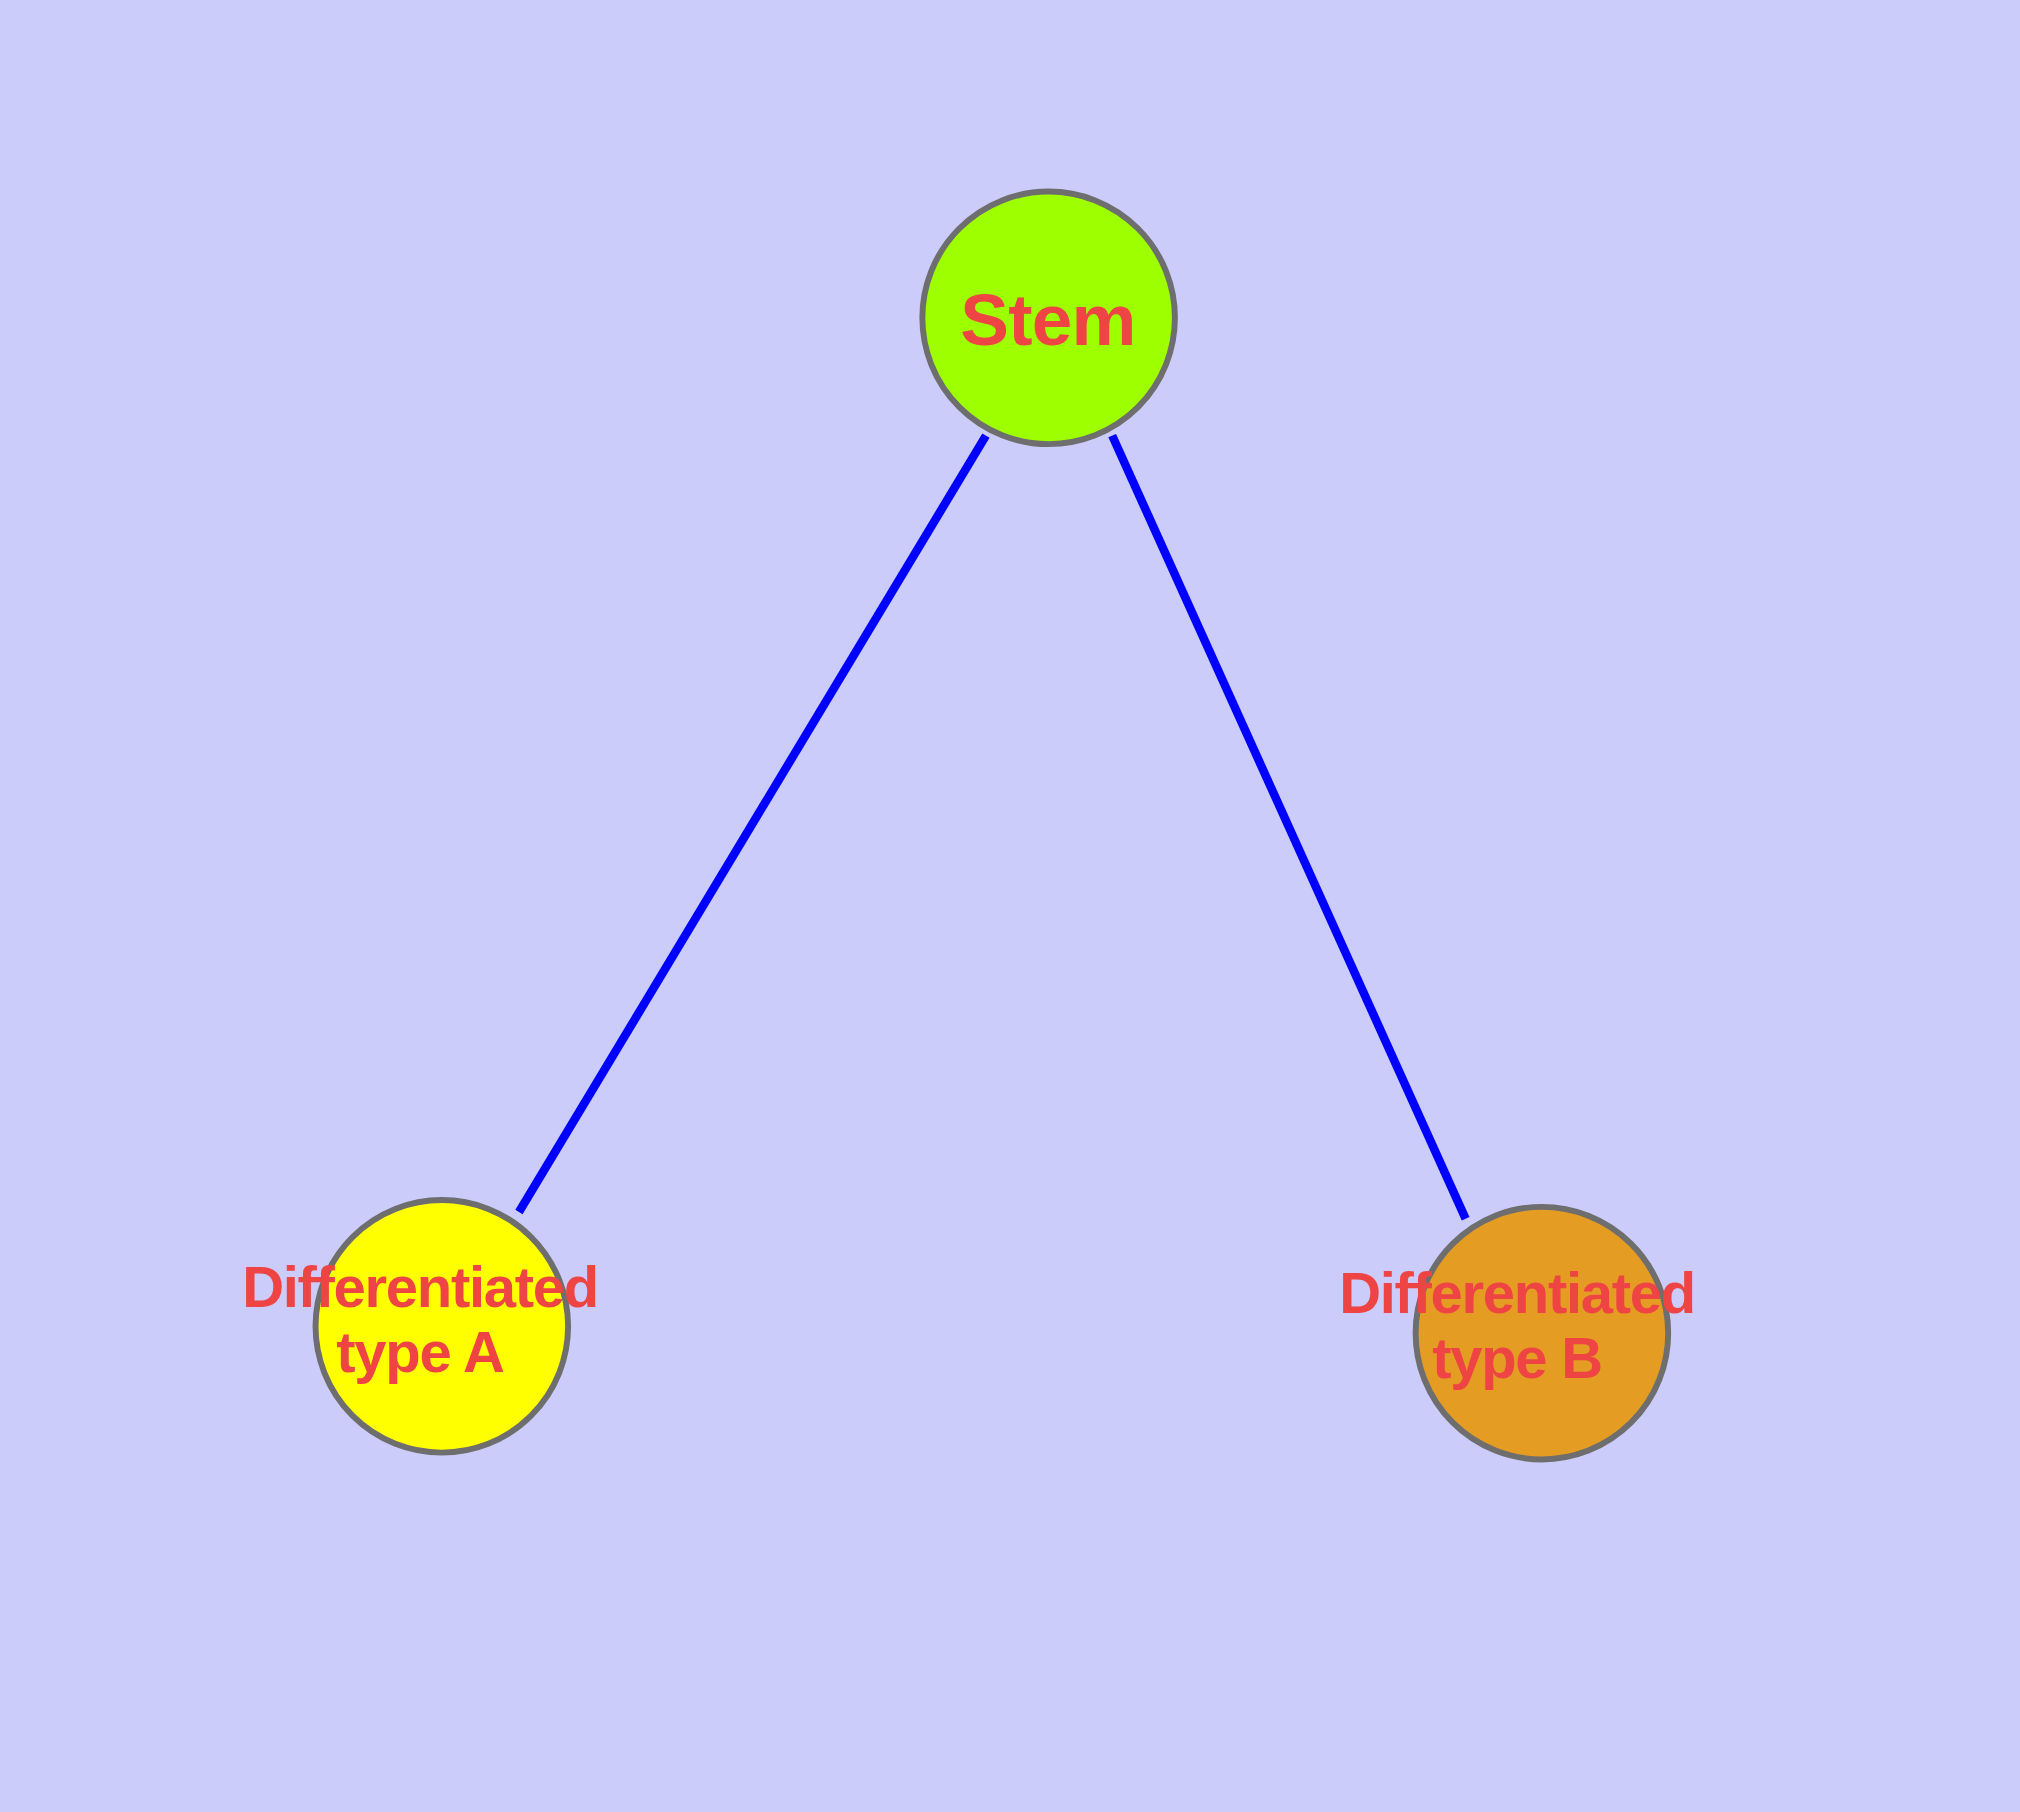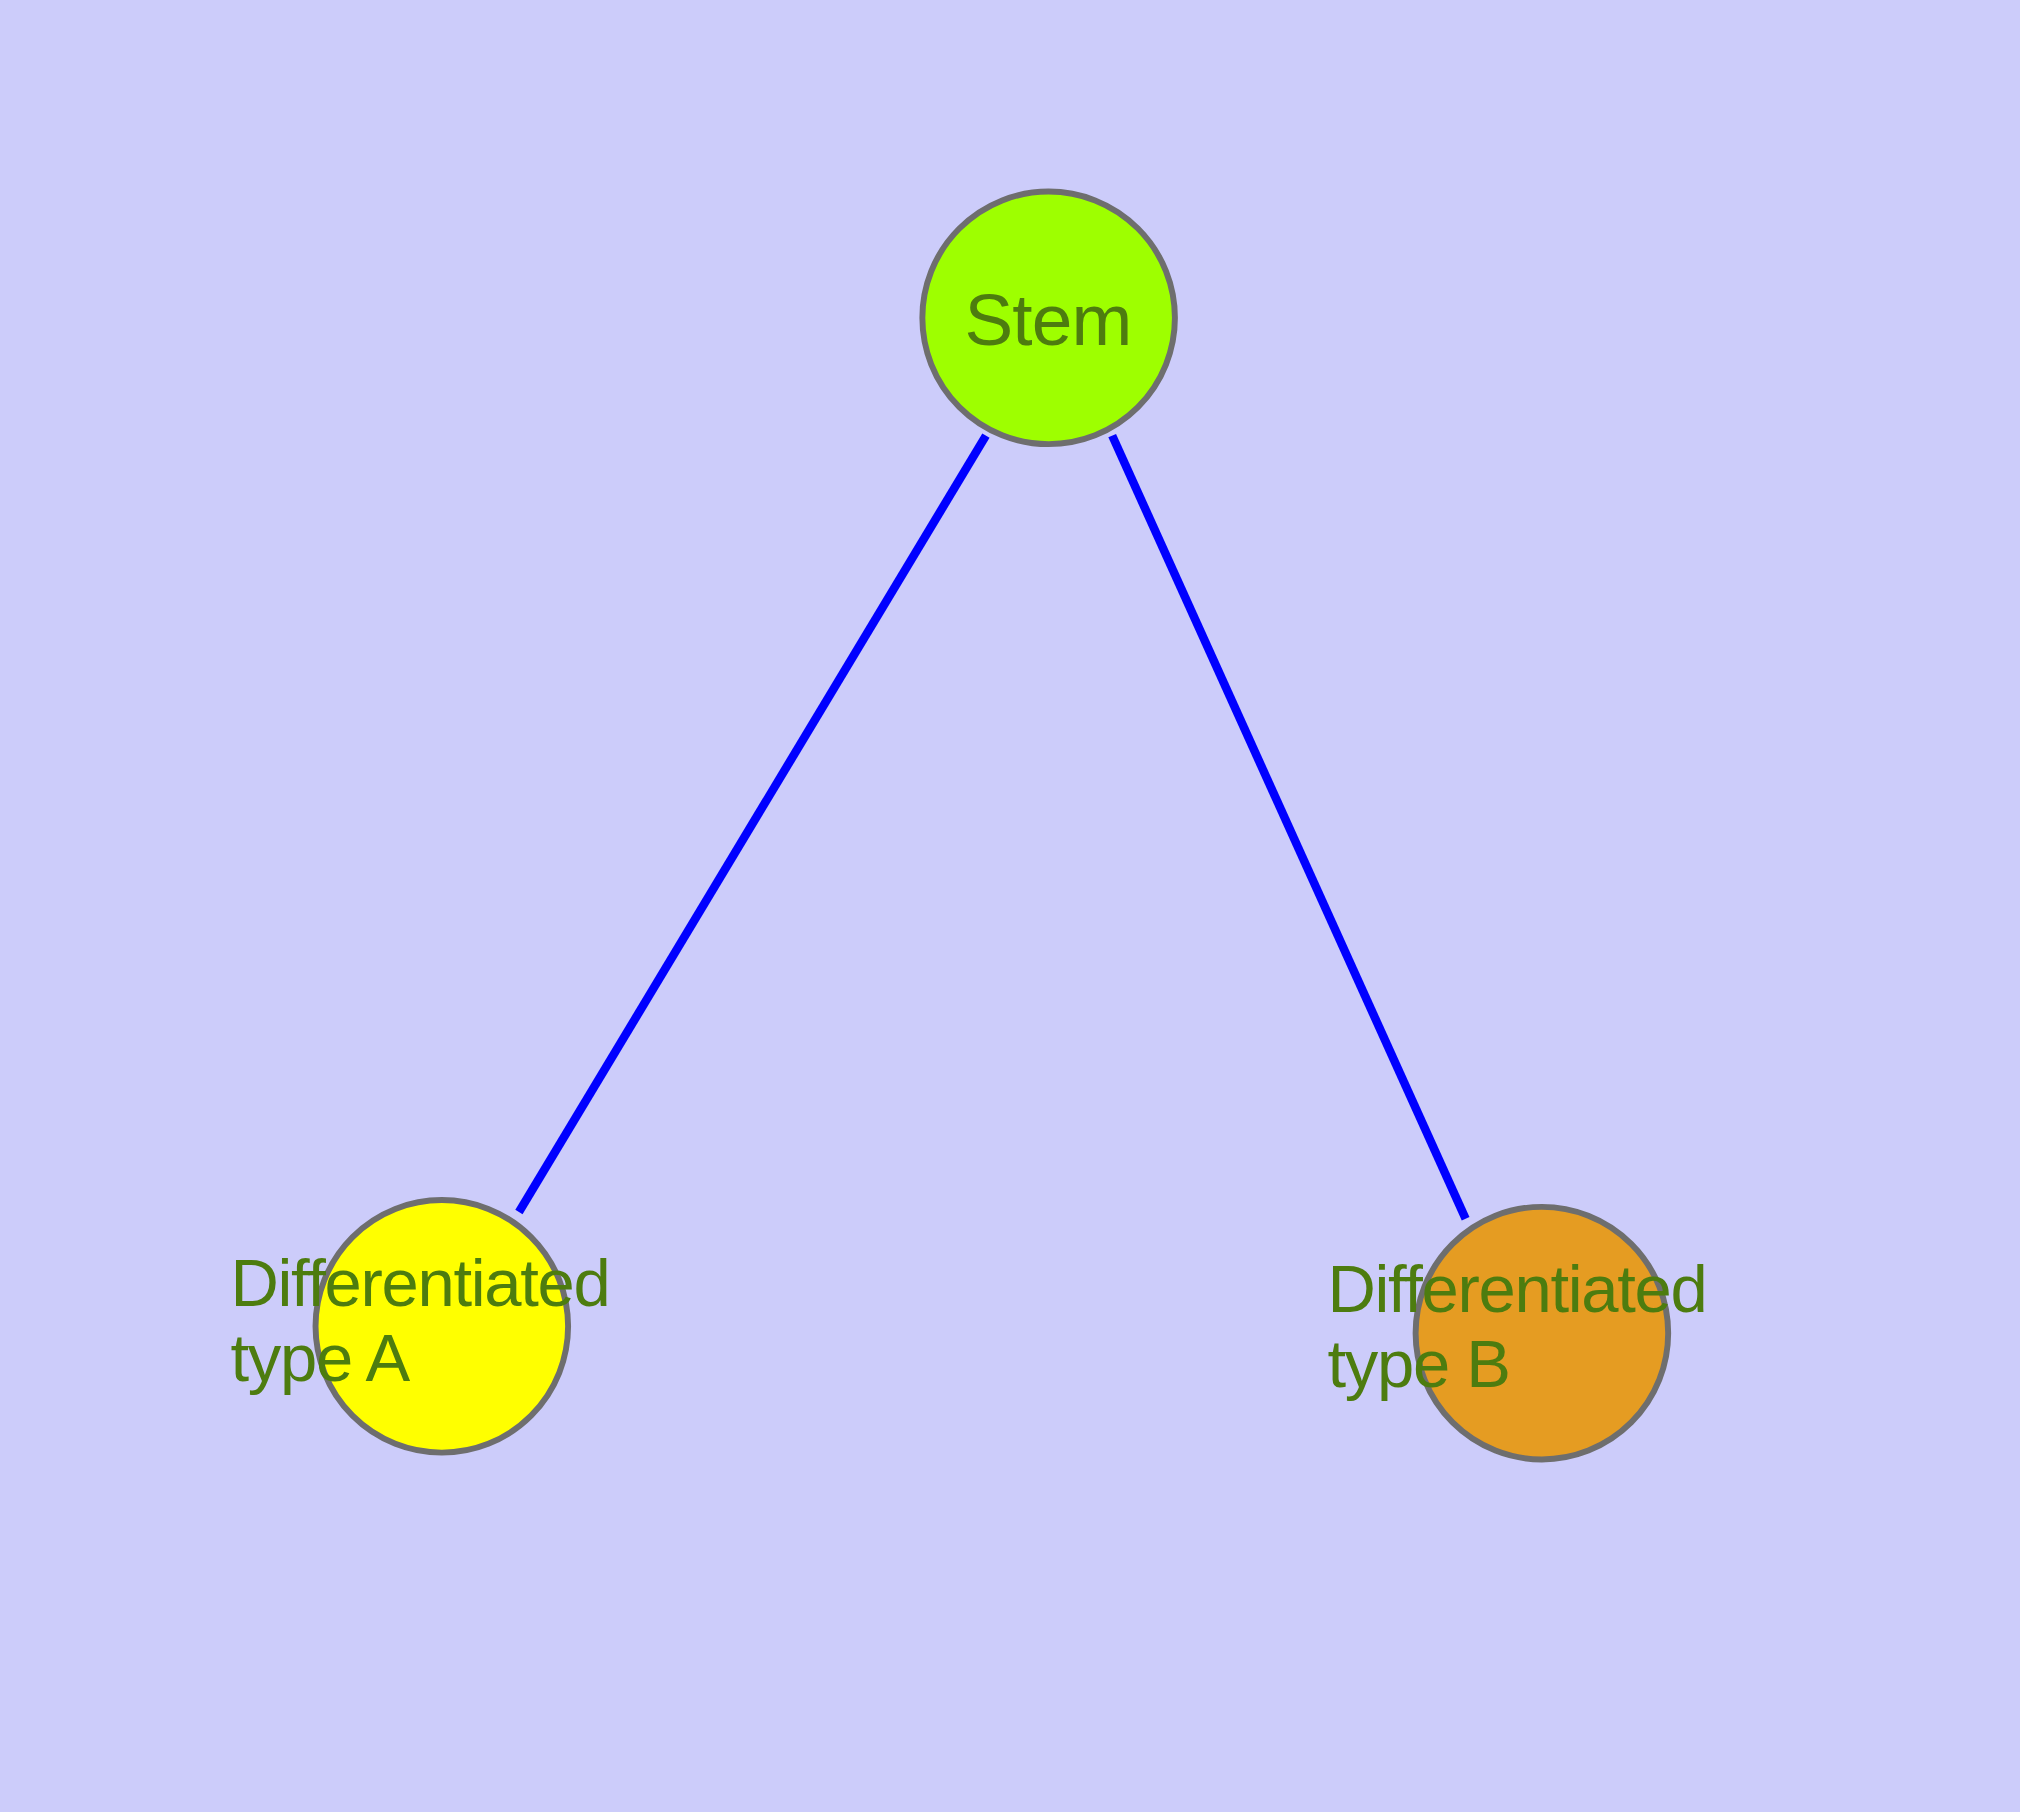--- a/index.html
+++ b/index.html
@@ -22,33 +22,33 @@
   }
   #graph-svg {
     position: absolute;
     left: 0; top: 0;
     width: 2021px;
     height: 1812px;
   }
   .node-label {
     position: absolute;
     transform: translate(-50%, -50%);
-    color: #4d7c0f;
-    font-weight: normal;
-    text-align: left;
+    color: #ef4444;
+    font-weight: bold;
+    text-align: center;
     white-space: pre;
     line-height: 1.12;
     pointer-events: none;
   }
   .label-stem {
     font-size: 73px;
     letter-spacing: -0.8px;
   }
   .label-child {
-    font-size: 67px;
+    font-size: 58px;
     letter-spacing: -1.3px;
   }
 </style>
 </head>
 <body>
 
 <div id="canvas" style="width: 2021px; height: 1812px;">
 
   <div id="bg-rect" style="background: rgb(204, 204, 250);"></div>
 

